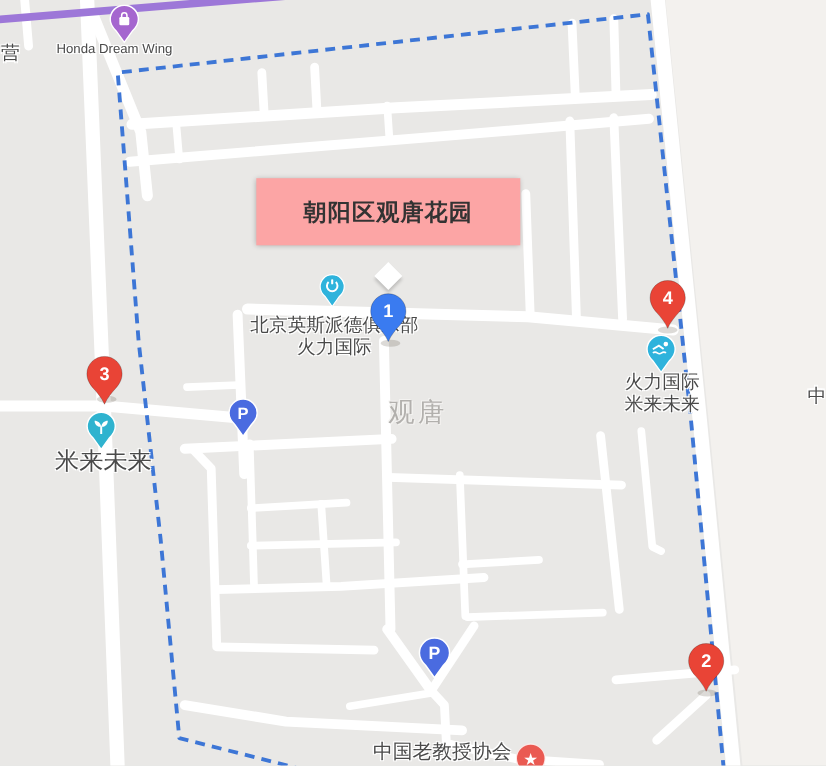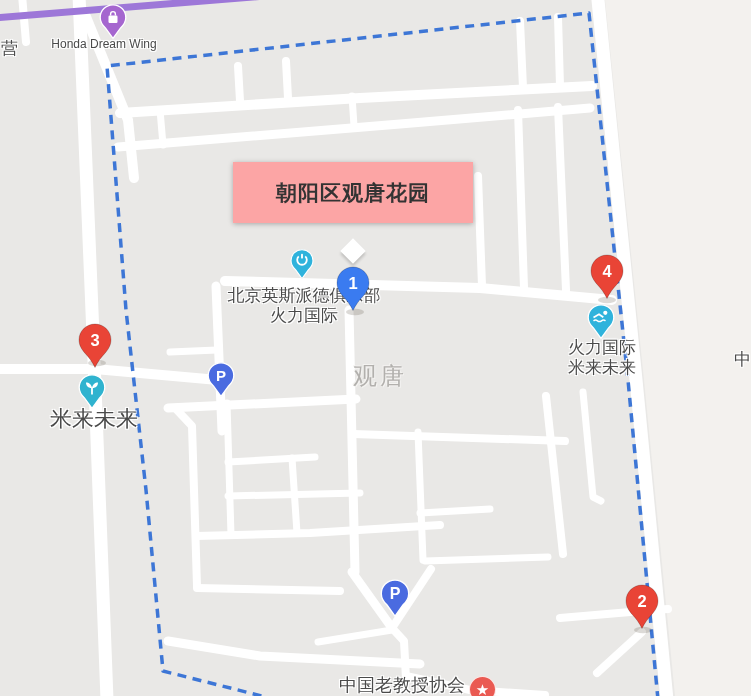--- a/index.html
+++ b/index.html
@@ -117,21 +117,21 @@
 
 <div class="maplabel district" style="left:380px;top:362px;">观唐</div>
 
 <div class="maplabel" style="left:94px;top:406px;font-size:22px;">米来未来</div>
 
 <div class="maplabel" style="left:602px;top:338px;font-size:17px;">
   <span>火力国际</span><br>
   <span>米来未来</span>
 </div>
 
-<div class="maplabel" style="left:402px;top:675px;font-size:18px;">中国老教授协会</div>
+<div class="maplabel" style="left:402px;top:675px;font-size:18px;font-family:Liberation Mono, monospace;">中国老教授协会</div>
 
 <div class="maplabel edgechar" style="left:734px;top:350px;font-size:17px;">中</div>
 
 <div class="poi" style="left:99px;top:4px;">
   <svg width="28" height="36" viewBox="0 0 28 36">
     <path d="M14 0.8C6.8 0.8 1.2 6.5 1.2 13.5c0 4.3 2.2 7.6 5.2 10.4L14 34.5l7.6-10.6c3-2.8 5.2-6.1 5.2-10.4C26.8 6.5 21.2 0.8 14 0.8z" fill="#a566cf" stroke="#ffffff" stroke-width="1.3"></path>
     <rect x="9.5" y="11.5" width="9" height="7.5" rx="1.2" fill="#fff"></rect>
     <path d="M11.6 11.5V10a2.4 2.4 0 014.8 0v1.5" stroke="#fff" stroke-width="1.4" fill="none"></path>
   </svg>
 </div>

